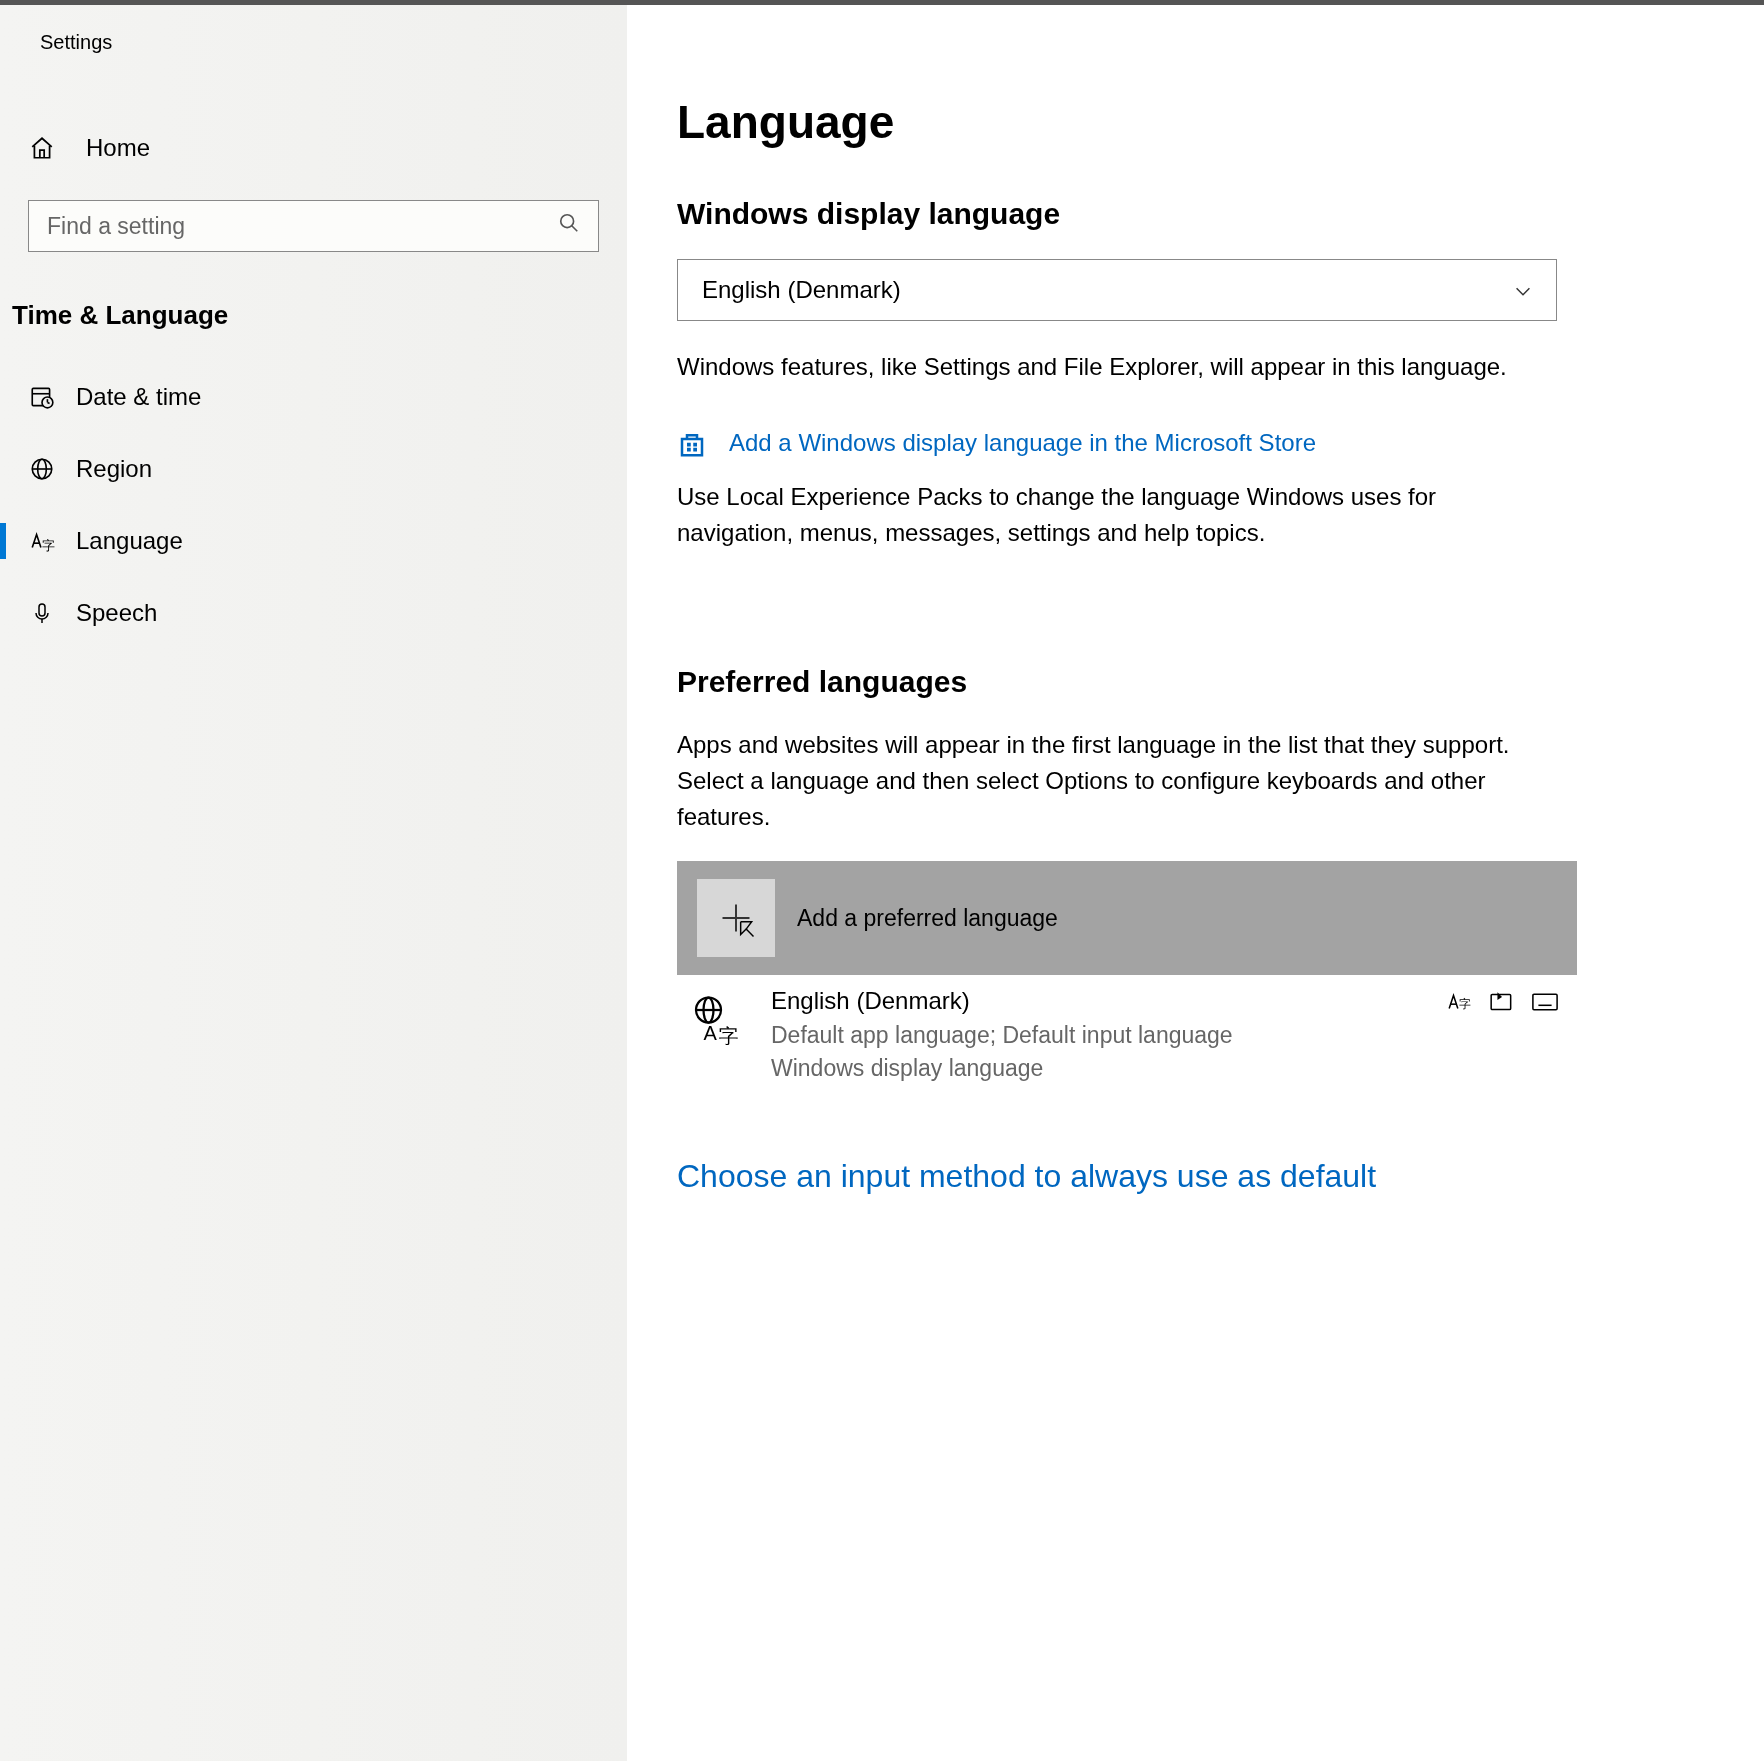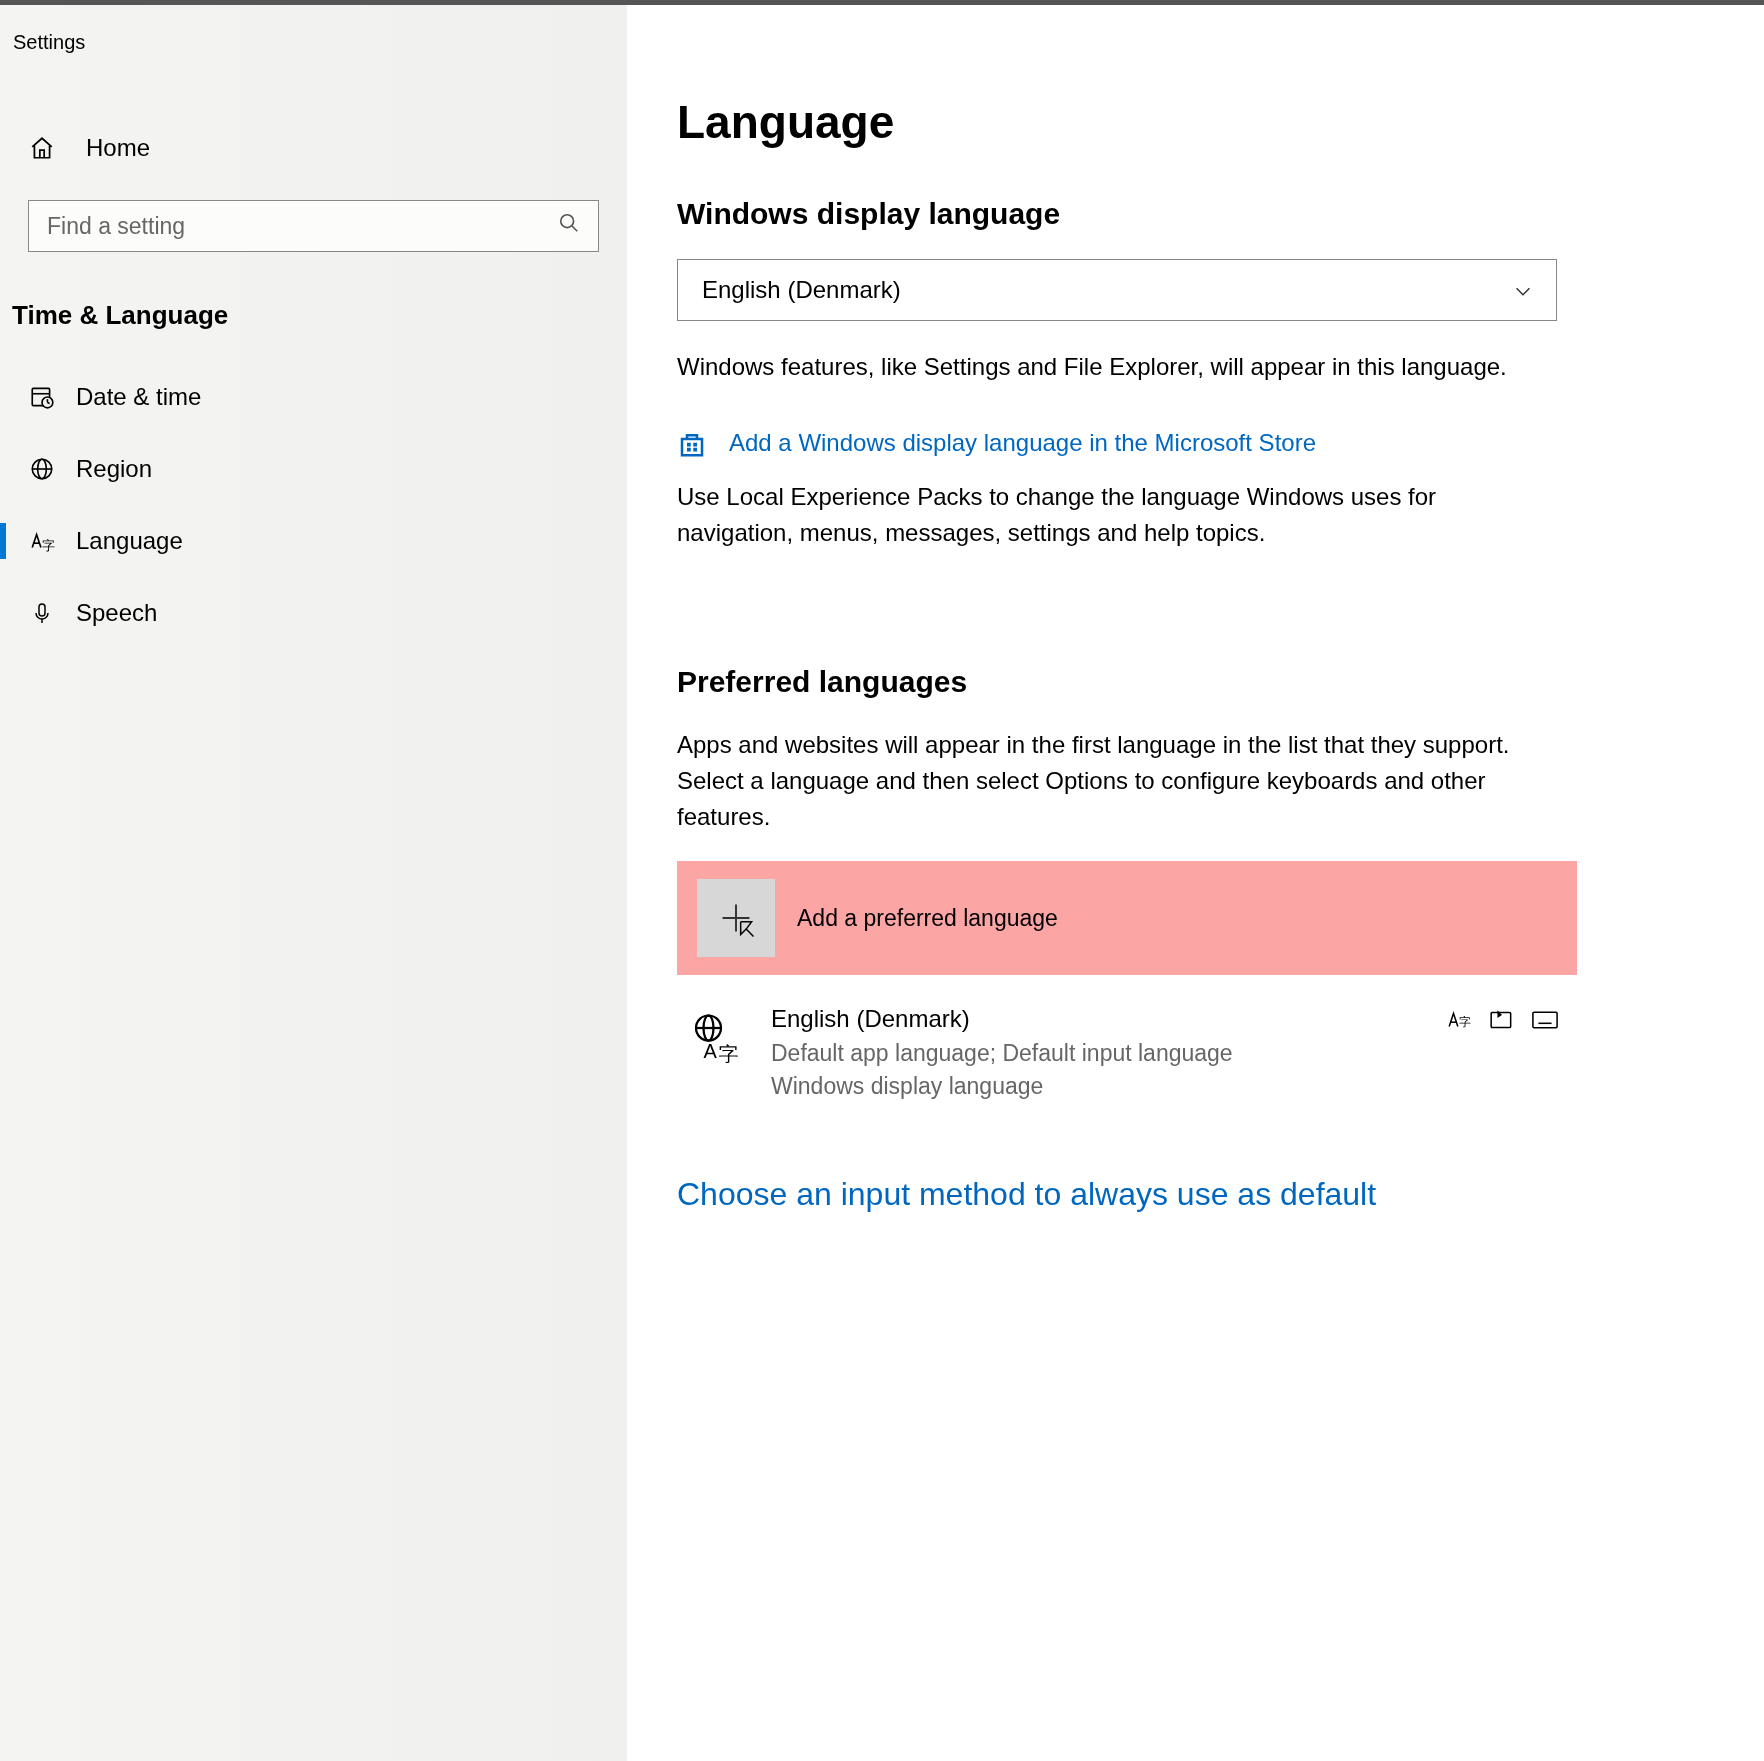--- a/index.html
+++ b/index.html
@@ -20,21 +20,21 @@
       display: flex;
       height: calc(100% - 5px);
     }
     .sidebar {
       width: 627px;
       background: linear-gradient(to right, #f4f4f2, #f0f0ee);
       padding-top: 26px;
     }
     .app-title {
       font-size: 20px;
-      padding-left: 13px;
+      padding-left: 40px;
       margin-bottom: 62px;
       color: #000;
     }
     .home-item {
       display: flex;
       align-items: center;
       padding: 18px 28px;
       cursor: pointer;
       gap: 30px;
     }
@@ -123,27 +123,26 @@
     }
     .link-row .icon { width: 32px; height: 32px; }
     .link-text {
       color: #0067c0;
       font-size: 24px;
       cursor: pointer;
     }
     .spacer-lg { height: 70px; }
     .add-row {
       width: 900px;
-      background: #fca5a5;
+      background: #a3a3a3;
       display: flex;
       align-items: center;
       padding: 18px 20px;
       gap: 22px;
       cursor: pointer;
-      margin-bottom: 18px;
     }
     .add-btn {
       width: 78px;
       height: 78px;
       background: #d7d7d7;
       display: flex;
       align-items: center;
       justify-content: center;
       position: relative;
     }

